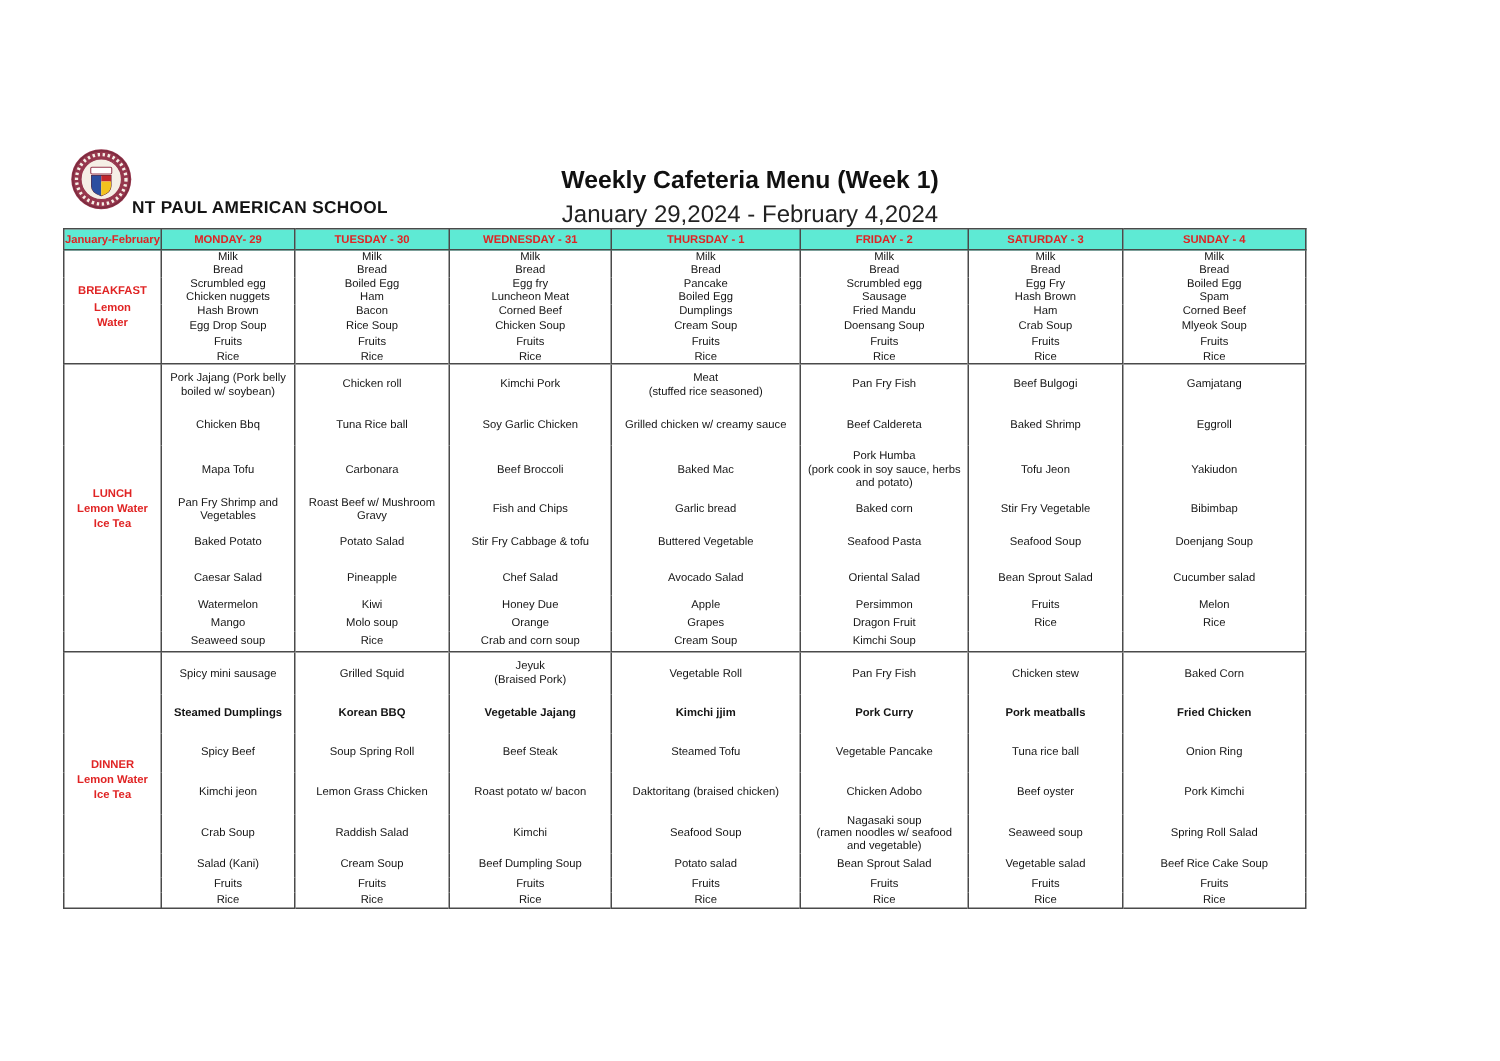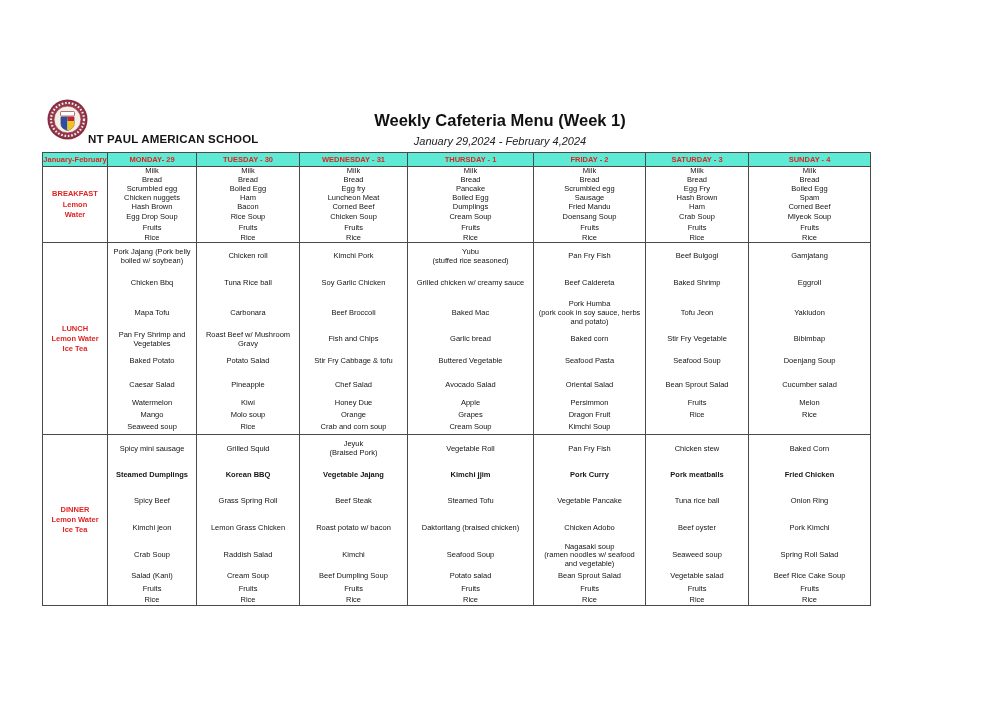--- a/index.html
+++ b/index.html
@@ -19,21 +19,21 @@
   .school-name {
     position:absolute; left:88px; top:104px;
     font-weight:bold; font-size:11.5px; color:#141414; letter-spacing:0.2px;margin-top:29px;
   }
   .doc-title {
     position:absolute; left:0; right:0; top:111px;
     text-align:center; font-weight:bold; font-size:16.5px; color:#111;
   }
   .doc-date {
     position:absolute; left:0; right:0; top:135px;
-    text-align:center; font-size:11px; color:#222;font-style:italic;
+    text-align:center; font-size:16px; color:#222;
   }
 
   
   table.menu {
     position:absolute; left:42px; top:152px;
     width:828px; border-collapse:collapse; table-layout:fixed;
     border:1px solid #4a4a4a;
   }
   table.menu th {
     border:1px solid #4a4a4a;
@@ -184,21 +184,21 @@
         </tr>
         <tr class="section-start" style="height: 27px;">
           <td rowspan="9" class="label-cell">
             <div>LUNCH</div>
             <div>Lemon Water</div>
             <div>Ice Tea</div>
           </td>
           <td class="item-cell">Pork Jajang (Pork belly boiled w/ soybean)</td>
           <td class="item-cell">Chicken roll</td>
           <td class="item-cell">Kimchi Pork</td>
-          <td class="item-cell">Yubu
+          <td class="item-cell">Meat
 (stuffed rice seasoned)</td>
           <td class="item-cell">Pan Fry Fish</td>
           <td class="item-cell">Beef Bulgogi</td>
           <td class="item-cell">Gamjatang</td>
         </tr>
         <tr style="height: 27px;">
           <td class="item-cell">Chicken Bbq</td>
           <td class="item-cell">Tuna Rice ball</td>
           <td class="item-cell">Soy Garlic Chicken</td>
           <td class="item-cell">Grilled chicken w/ creamy sauce</td>
@@ -289,21 +289,21 @@
           <td class="item-cell">Steamed Dumplings</td>
           <td class="item-cell">Korean BBQ</td>
           <td class="item-cell">Vegetable Jajang</td>
           <td class="item-cell">Kimchi jjim</td>
           <td class="item-cell">Pork Curry</td>
           <td class="item-cell">Pork meatballs</td>
           <td class="item-cell">Fried Chicken</td>
         </tr>
         <tr style="height: 26px;">
           <td class="item-cell">Spicy Beef</td>
-          <td class="item-cell">Grass Spring Roll</td>
+          <td class="item-cell">Soup Spring Roll</td>
           <td class="item-cell">Beef Steak</td>
           <td class="item-cell">Steamed Tofu</td>
           <td class="item-cell">Vegetable Pancake</td>
           <td class="item-cell">Tuna rice ball</td>
           <td class="item-cell">Onion Ring</td>
         </tr>
         <tr style="height: 28px;">
           <td class="item-cell">Kimchi jeon</td>
           <td class="item-cell">Lemon Grass Chicken</td>
           <td class="item-cell">Roast potato w/ bacon</td>

